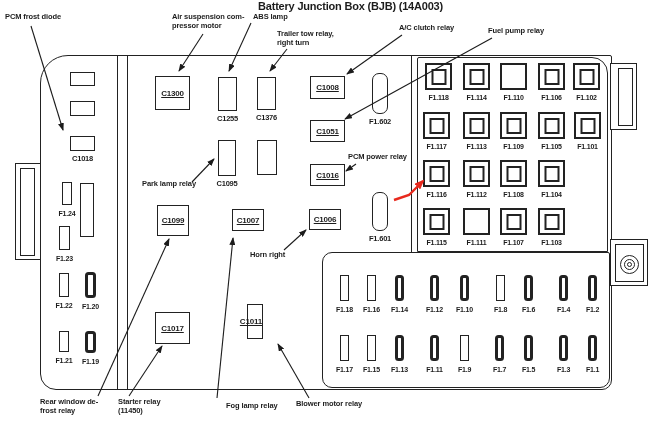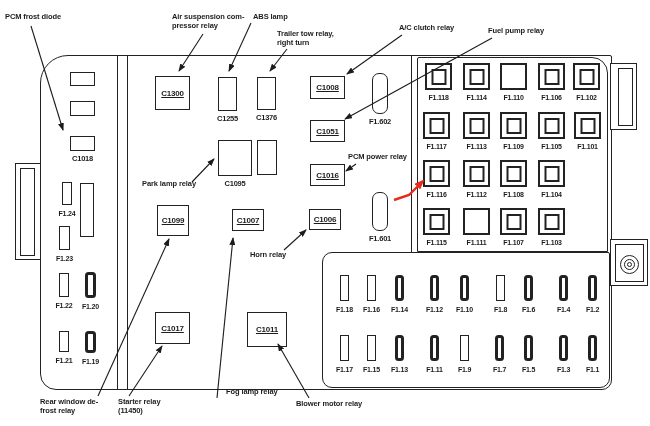--- a/index.html
+++ b/index.html
@@ -44,20 +44,21 @@
            white-space:pre-line;letter-spacing:-0.1px;}
   #arrows{position:absolute;left:0;top:0;z-index:10;pointer-events:none;}
   .leader{stroke:#1c1c1c;stroke-width:1.1;fill:none;}
   .redline{fill:none;stroke-width:2.4;}
 </style>
 </head>
 <body>
 
 <div class="stage">
 
+  <div class="title">Battery Junction Box (BJB) (14A003)</div>
 
   <div class="outline" style="left:15px;top:163px;width:27px;height:97px;"></div>
   <div class="thin" style="left:19.5px;top:167.5px;width:15px;height:88px;"></div>
 
   <div class="outline" style="left:40px;top:55px;width:572px;height:335px;border-radius:28px 2px 10px 16px;"></div>
 
   <div class="vline" style="left:117px;top:56px;height:333px;"></div>
   <div class="vline" style="left:127px;top:56px;height:333px;"></div>
   <div class="vline" style="left:411px;top:56px;height:197px;"></div>
 
@@ -101,40 +102,40 @@
       </div>
       <div class="cbox" style="left: 232px; top: 209px; width: 32px; height: 22px;">
         <span class="cu">C1007</span>
       </div>
       <div class="cbox" style="left: 309px; top: 209px; width: 32px; height: 21px;">
         <span class="cu">C1006</span>
       </div>
       <div class="cbox" style="left: 155px; top: 312px; width: 35px; height: 32px;">
         <span class="cu">C1017</span>
       </div>
-      <div class="cbox" style="left: 247px; top: 312px; width: 40px; height: 35px;">
+      <div class="cbox" style="left: 247px; top: 304px; width: 16px; height: 35px; justify-content: flex-end;">
         <span class="cu">C1011</span>
       </div>
     </div>
 
   <div>
 
   <div class="rlb u" style="left: 70px; top: 136px; width: 25px; height: 15px;">
         <div class="r"></div>
         <div class="lbl">C1018</div>
       </div>
       <div class="rlb u" style="left: 218px; top: 77px; width: 19px; height: 34px;">
         <div class="r"></div>
         <div class="lbl">C1255</div>
       </div>
       <div class="rlb u" style="left: 257px; top: 77px; width: 19px; height: 33px;">
         <div class="r"></div>
         <div class="lbl">C1376</div>
       </div>
-      <div class="rlb u" style="left: 218px; top: 140px; width: 34px; height: 36px;">
+      <div class="rlb u" style="left: 218px; top: 140px; width: 18px; height: 36px;">
         <div class="r"></div>
         <div class="lbl">C1095</div>
       </div>
       <div class="rlb rounded" style="left: 372px; top: 73px; width: 16px; height: 41px;">
         <div class="r"></div>
         <div class="lbl">F1.602</div>
       </div>
       <div class="rlb rounded" style="left: 372px; top: 192px; width: 16px; height: 39px;">
         <div class="r"></div>
         <div class="lbl">F1.601</div>
@@ -318,34 +319,34 @@
       <div class="lfuse filled" style="left: 588px; top: 335px; width: 9px; height: 26px;">
         <div class="r"></div>
         <div class="lbl">F1.1</div>
       </div>
     </div>
 
   <div>
 
   <div class="callout" style="left: 5px; top: 13px;">PCM frost diode</div>
       <div class="callout" style="left: 172px; top: 13px;">Air suspension com-
-pressor relay</div>
+pressor motor</div>
       <div class="callout" style="left: 253px; top: 13px;">ABS lamp</div>
       <div class="callout" style="left: 277px; top: 30px;">Trailer tow relay,
 right turn</div>
       <div class="callout" style="left: 399px; top: 24px;">A/C clutch relay</div>
       <div class="callout" style="left: 488px; top: 27px;">Fuel pump relay</div>
       <div class="callout" style="left: 348px; top: 153px;">PCM power relay</div>
       <div class="callout" style="left: 142px; top: 180px;">Park lamp relay</div>
-      <div class="callout" style="left: 250px; top: 251px;">Horn relay</div>
+      <div class="callout" style="left: 250px; top: 251px;">Horn right</div>
       <div class="callout" style="left: 40px; top: 398px;">Rear window de-
 frost relay</div>
       <div class="callout" style="left: 118px; top: 398px;">Starter relay
 (11450)</div>
-      <div class="callout" style="left: 198px; top: 388px; padding-left: 28px;">Fog lamp relay</div>
+      <div class="callout" style="left: 198px; top: 402px; padding-left: 28px;">Fog lamp relay</div>
       <div class="callout" style="left: 280px; top: 400px; padding-left: 16px;">Blower motor relay</div>
     </div>
 
   <svg id="arrows" width="650" height="426" viewBox="0 0 650 426">
     <defs>
       <marker id="ah" markerWidth="8" markerHeight="6" refX="7" refY="3" orient="auto" markerUnits="userSpaceOnUse">
         <path d="M0,0 L8,3 L0,6 Z" fill="#1c1c1c"></path>
       </marker>
       <marker id="ahr" markerWidth="10" markerHeight="8" refX="8" refY="4" orient="auto" markerUnits="userSpaceOnUse">
         <path d="M0,0 L10,4 L0,8 Z" fill="#e8291d"></path>

